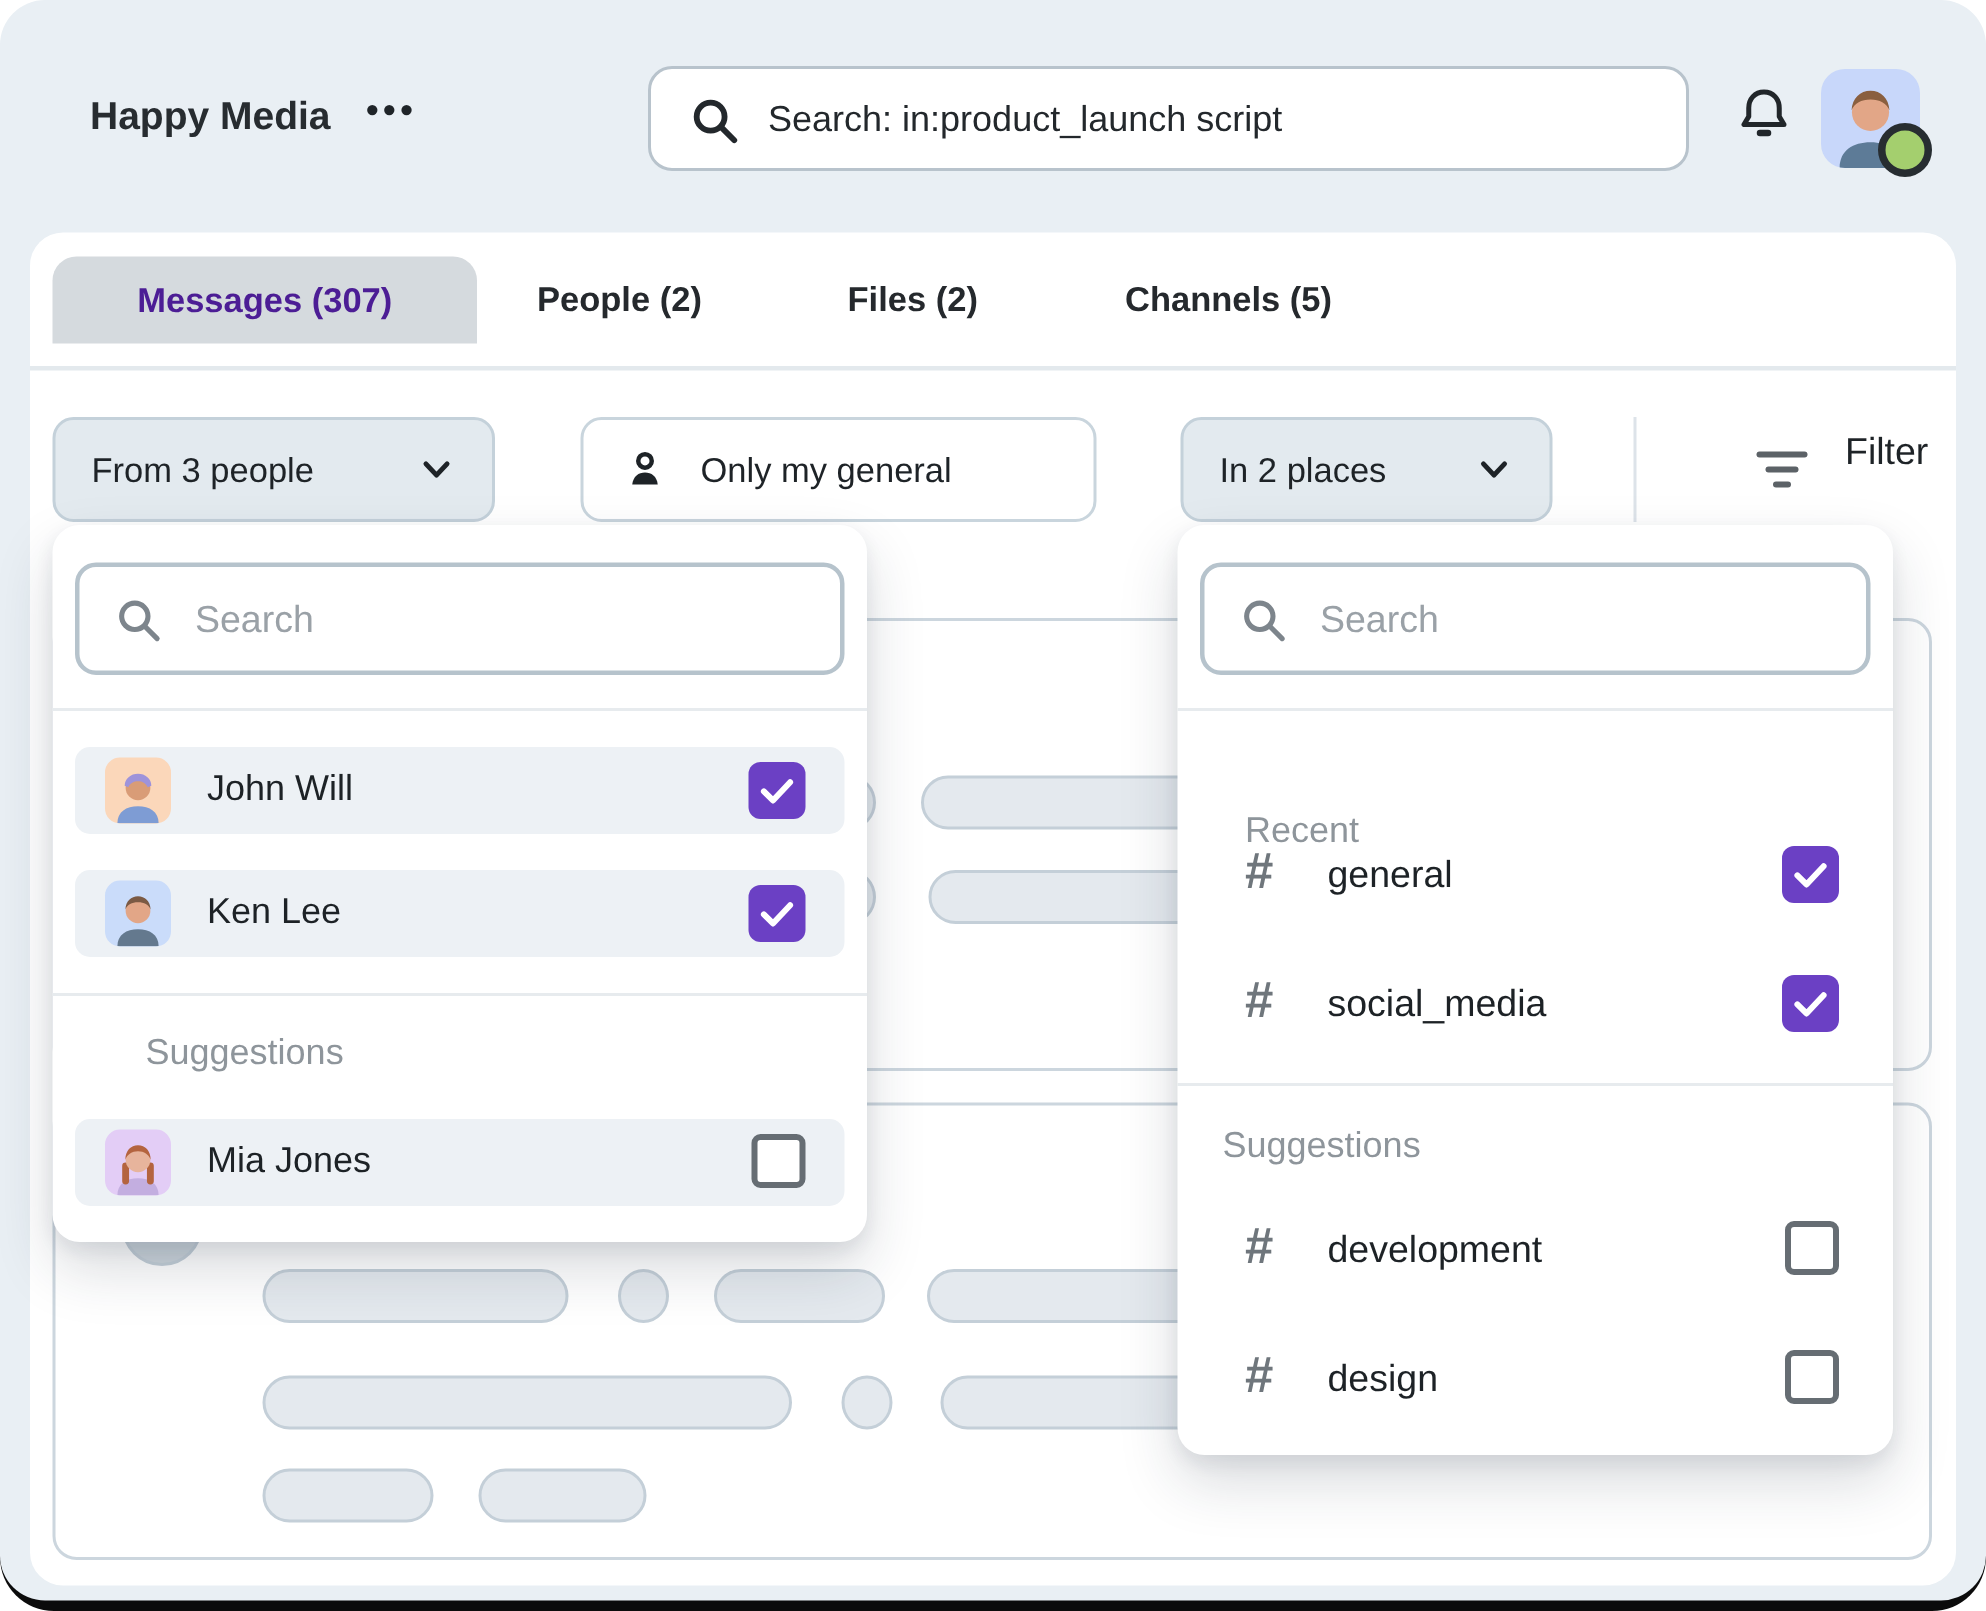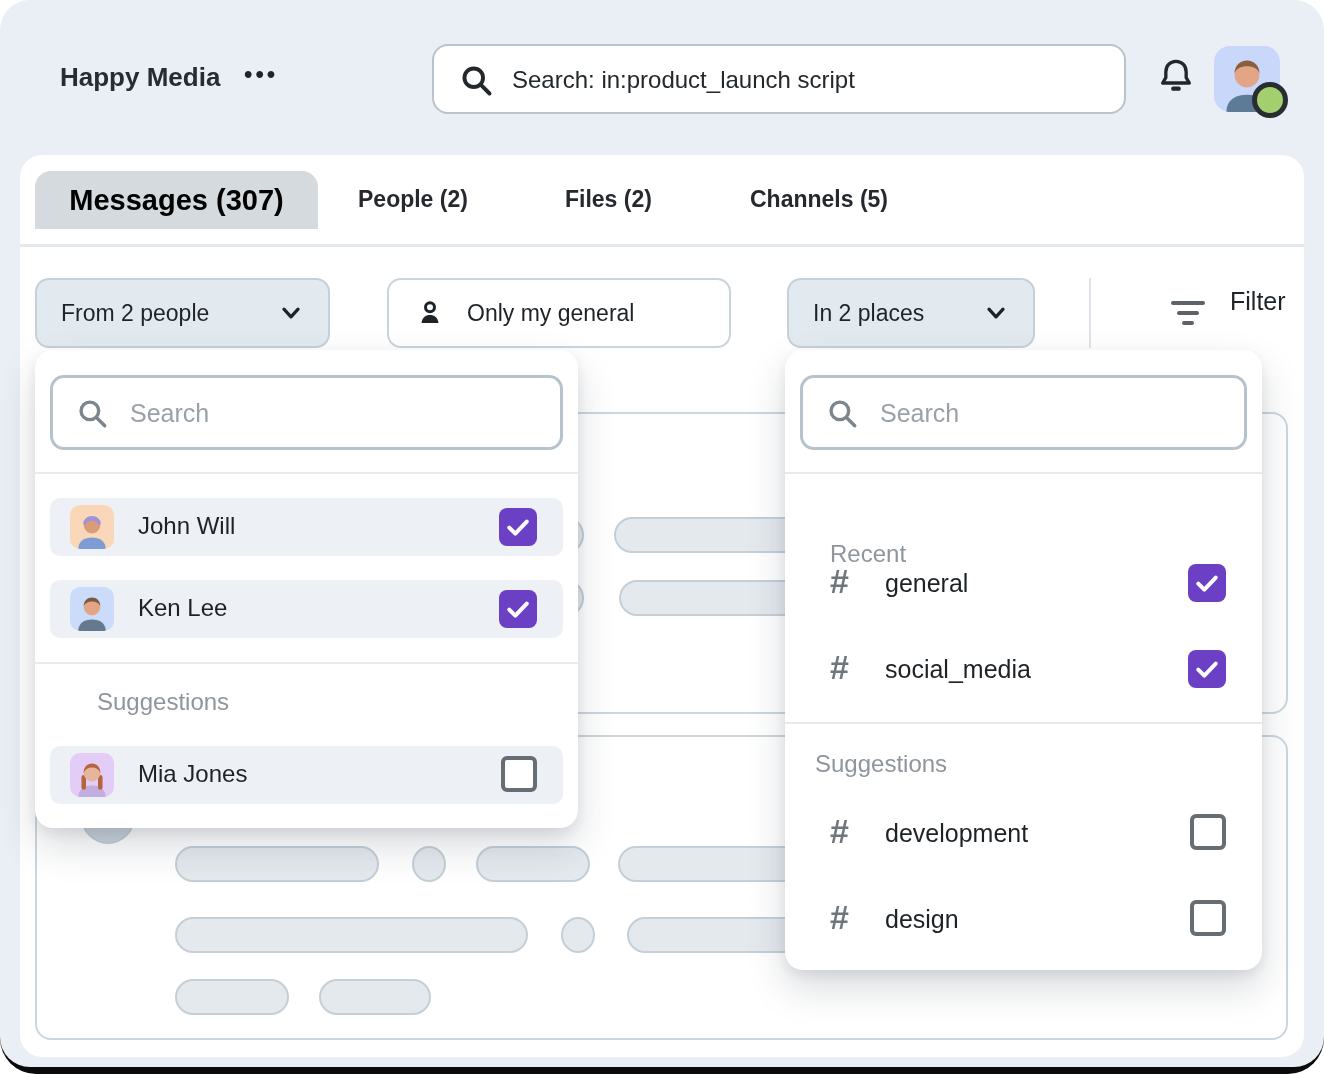--- a/index.html
+++ b/index.html
@@ -18,21 +18,21 @@
   .bell{left:1156px;top:56px;width:40px;height:42px;color:#21262a;cursor:pointer;}
   .hdr-avatar{left:1214px;top:46px;width:66px;height:66px;border-radius:16px;background:#c8d7fa;overflow:visible;cursor:pointer;}
   .hdr-avatar .bust{position:absolute;inset:0;border-radius:16px;overflow:hidden;}
   .status-dot{position:absolute;right:-8px;bottom:-6px;width:26px;height:26px;border-radius:50%;background:#a4cf6e;border:5px solid #272d31;}
 
   
   .content{left:20px;right:20px;top:155px;bottom:10px;background:#ffffff;border-radius:22px;}
 
   
   .tab-pill{left:15px;top:16px;width:283px;height:58px;background:#d5dade;border-radius:16px 16px 0 0;display:flex;align-items:center;justify-content:center;cursor:pointer;}
-  .tab-label{font-size:29px;font-weight:700;color:#000000;}
+  .tab-label{font-size:23px;font-weight:700;color:#4c1d95;}
   .tab-plain{top:31px;font-size:23px;font-weight:700;color:#25292d;cursor:pointer;}
   .tab-people{left:338px;} .tab-files{left:545px;} .tab-channels{left:730px;}
   .tabs-divider{left:0;right:0;top:89px;height:3px;background:#e3e9ed;}
 
   
   .fbtn{top:123px;height:70px;border-radius:14px;box-sizing:border-box;display:flex;align-items:center;cursor:pointer;}
   .fbtn.tinted{background:#e3eaef;border:2px solid #c4d1da;}
   .fbtn.plain{background:#ffffff;border:2px solid #c9d5dd;}
   .fbtn .lbl{font-size:23px;color:#1e2327;}
   .btn-from{left:15px;width:295px;padding:0 24px;justify-content:space-between;}
@@ -125,21 +125,21 @@
 
       <div class="abs tab-pill">
         <span class="tab-label">Messages (307)</span>
       </div>
       <span class="abs tab-plain tab-people">People (2)</span>
       <span class="abs tab-plain tab-files">Files (2)</span>
       <span class="abs tab-plain tab-channels">Channels (5)</span>
       <div class="abs tabs-divider"></div>
 
       <div class="abs fbtn tinted btn-from">
-        <span class="lbl">From 2 people</span>
+        <span class="lbl">From 3 people</span>
         <span class="chev">
           <svg viewBox="0 0 24 24" fill="none" stroke="currentColor" stroke-width="3" stroke-linecap="round" stroke-linejoin="round">
               <polyline points="5.5 8.5 12 15.5 18.5 8.5"></polyline>
             </svg>
         </span>
       </div>
 
       <div class="abs fbtn plain btn-mych">
         <span class="person-ic">
           <svg viewBox="0 0 24 24" fill="none" stroke="currentColor" stroke-width="2.4">

